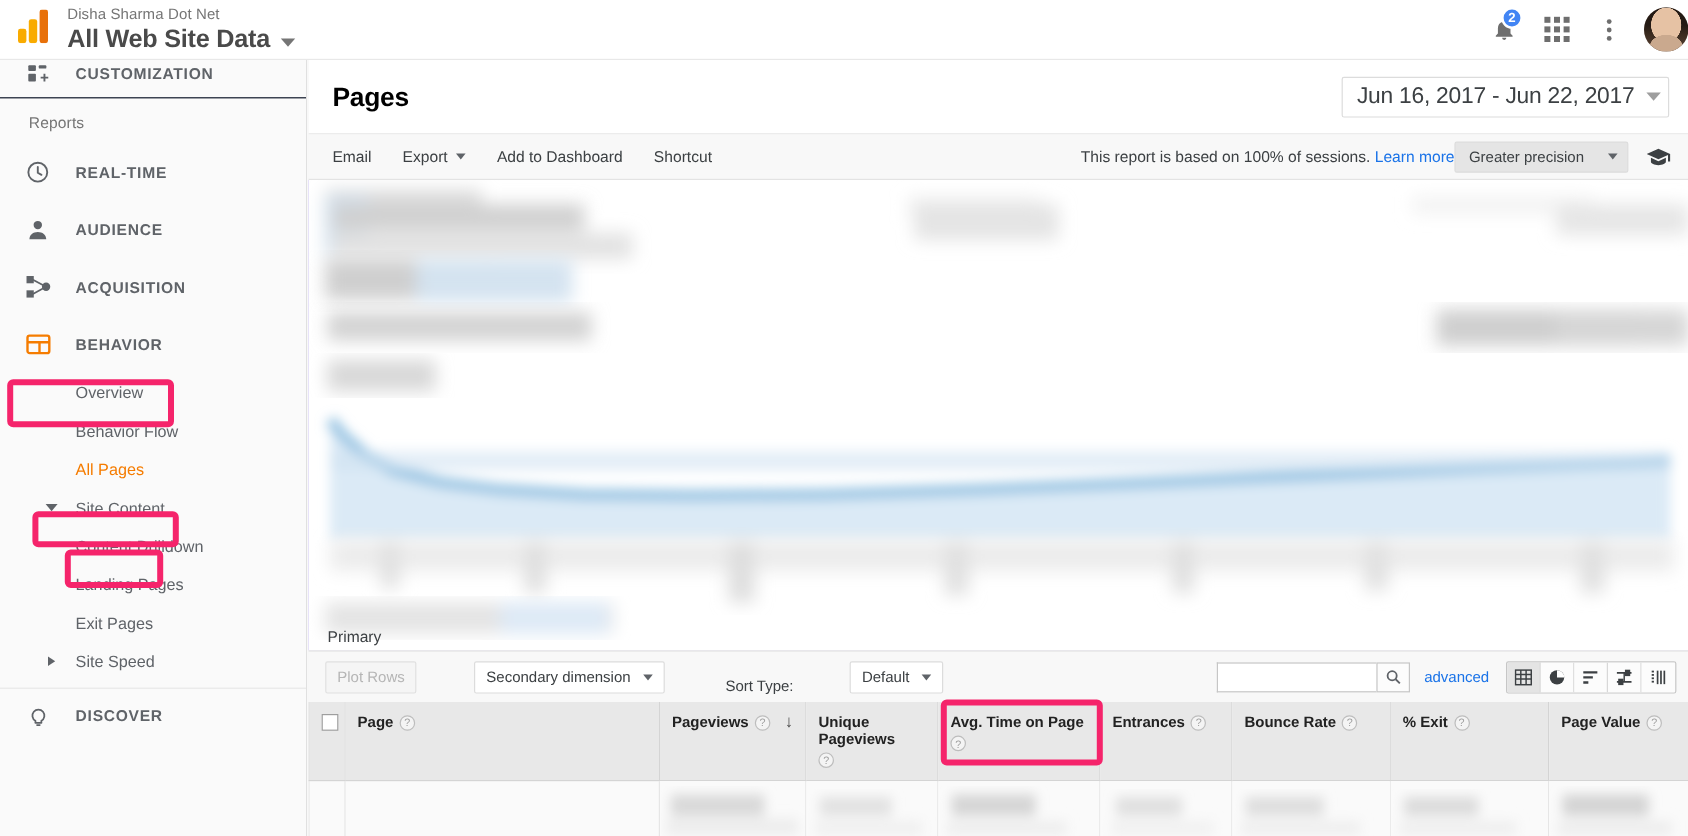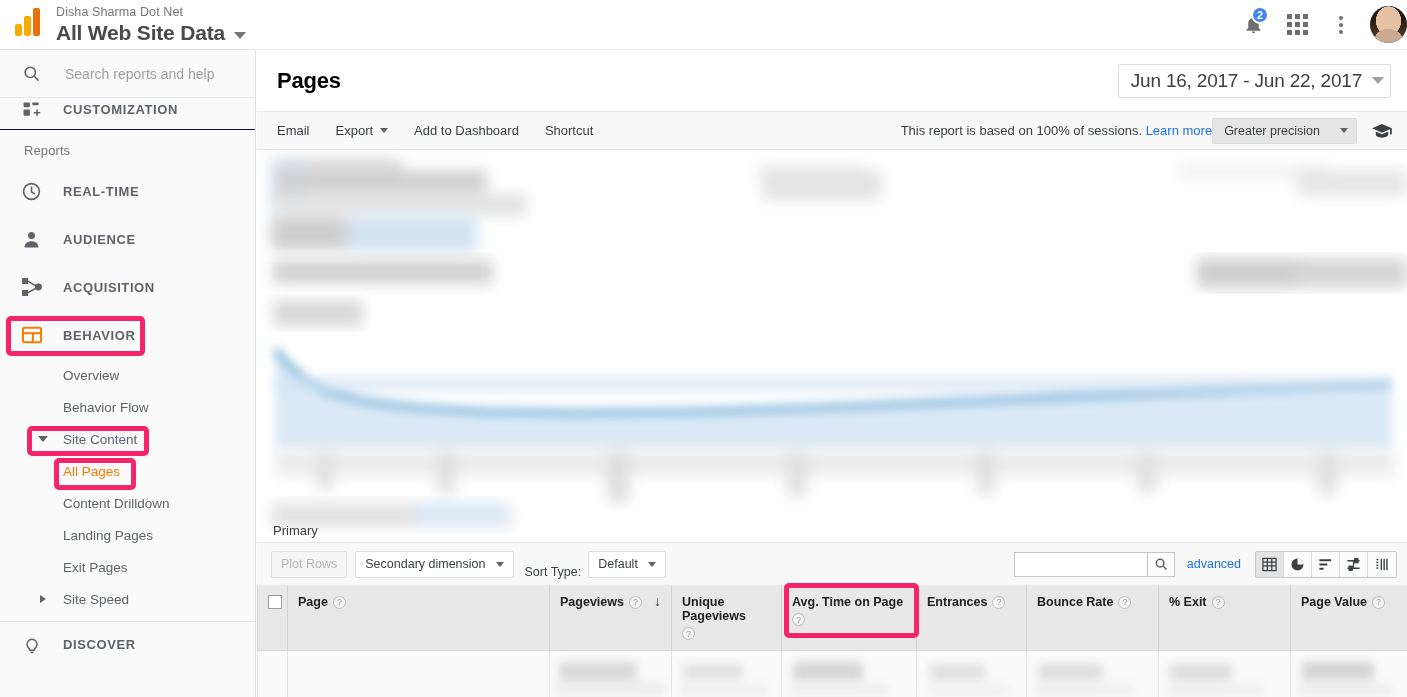--- a/index.html
+++ b/index.html
@@ -191,20 +191,21 @@
     font-size: 13px; color: #3c4043;
   }
 
   
   .ctrl-bar {
     background: #f8f8f8; height: 43px;
     display: flex; align-items: center;
     padding: 0 10px 0 14px;
     border-top: 1px solid #e3e3e3;
     position: relative;
+    gap: 40px;
   }
   .btn {
     border: 1px solid #dcdcdc; background: #fff;
     border-radius: 2px; height: 27px;
     display: flex; align-items: center; padding: 0 9px;
     font-size: 12.5px; color: #3c4043; margin-right: 8px;
   }
   .btn.disabled { color: #b5b5b5; background: #f5f5f5; border-color: #e0e0e0; }
   .btn .car {
     margin-left: 10px; width: 0; height: 0;
@@ -307,29 +308,20 @@
     <div class="ticon" style="width:44px">
       <div class="avatar">
           <div class="hair"></div>
         </div>
     </div>
   </div>
 </div>
 
 <div class="sidebar">
 
-  <div class="sb-search">
-    <span class="mag">
-      <svg width="19" height="19" viewBox="0 0 24 24" fill="none" stroke="#5f6368" stroke-width="2">
-        <circle cx="10.5" cy="10.5" r="6.5"></circle>
-          <line x1="15.5" y1="15.5" x2="21" y2="21"></line>
-      </svg>
-    </span>
-    <input type="text" placeholder="Search reports and help" style="">
-  </div>
 
   <div class="sb-top-item">
     <span class="sb-icon">
       <svg width="19" height="19" viewBox="0 0 24 24" fill="#5f6368">
         <rect x="2" y="3" width="8" height="6" rx="1"></rect>
         <rect x="13" y="3" width="8" height="3.5" rx="1"></rect>
         <rect x="2" y="12" width="8" height="8" rx="1"></rect>
         <path d="M18 12h2v3h3v2h-3v3h-2v-3h-3v-2h3z"></path>
       </svg>
     </span>
@@ -380,26 +372,26 @@
     </span>
     <span class="sb-label">BEHAVIOR</span>
   </div>
 
   <div class="sb-sub">
     <span>Overview</span>
   </div>
   <div class="sb-sub">
     <span>Behavior Flow</span>
   </div>
+  <div class="sb-sub selected indent2">
+    <span>All Pages</span>
+  </div>
   <div class="sb-sub">
     <span class="tri down"></span>
     <span>Site Content</span>
-  </div>
-  <div class="sb-sub selected indent2">
-    <span>All Pages</span>
   </div>
   <div class="sb-sub indent2">
     <span>Content Drilldown</span>
   </div>
   <div class="sb-sub indent2">
     <span>Landing Pages</span>
   </div>
   <div class="sb-sub indent2">
     <span>Exit Pages</span>
   </div>

